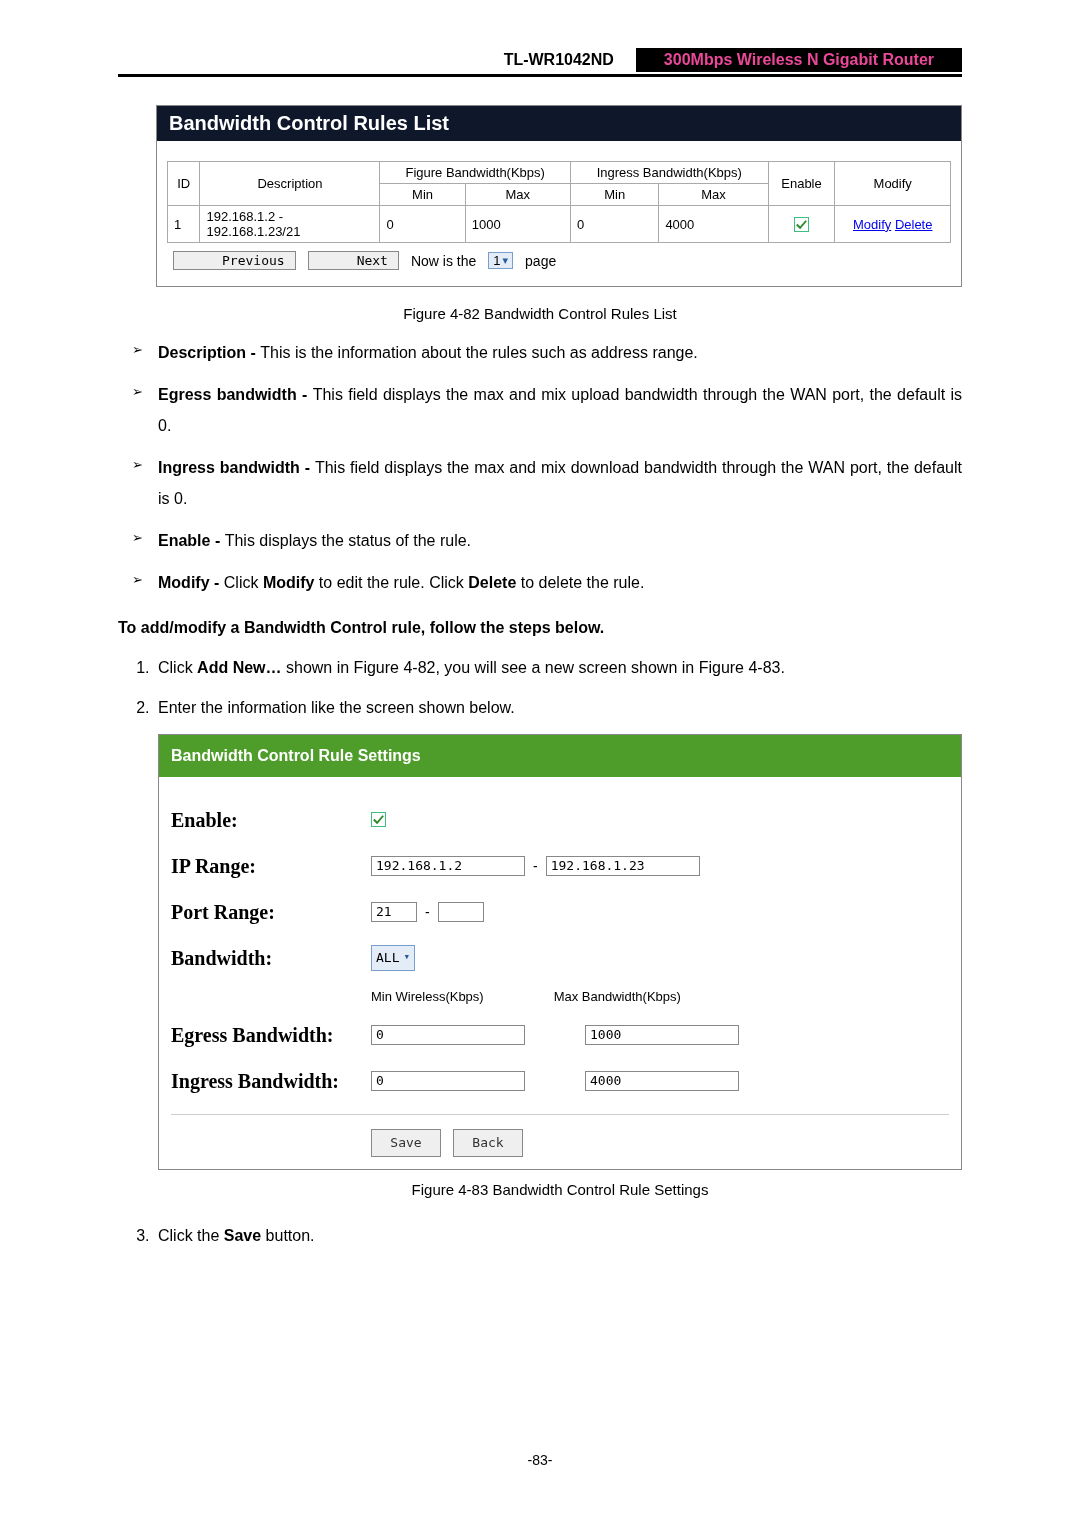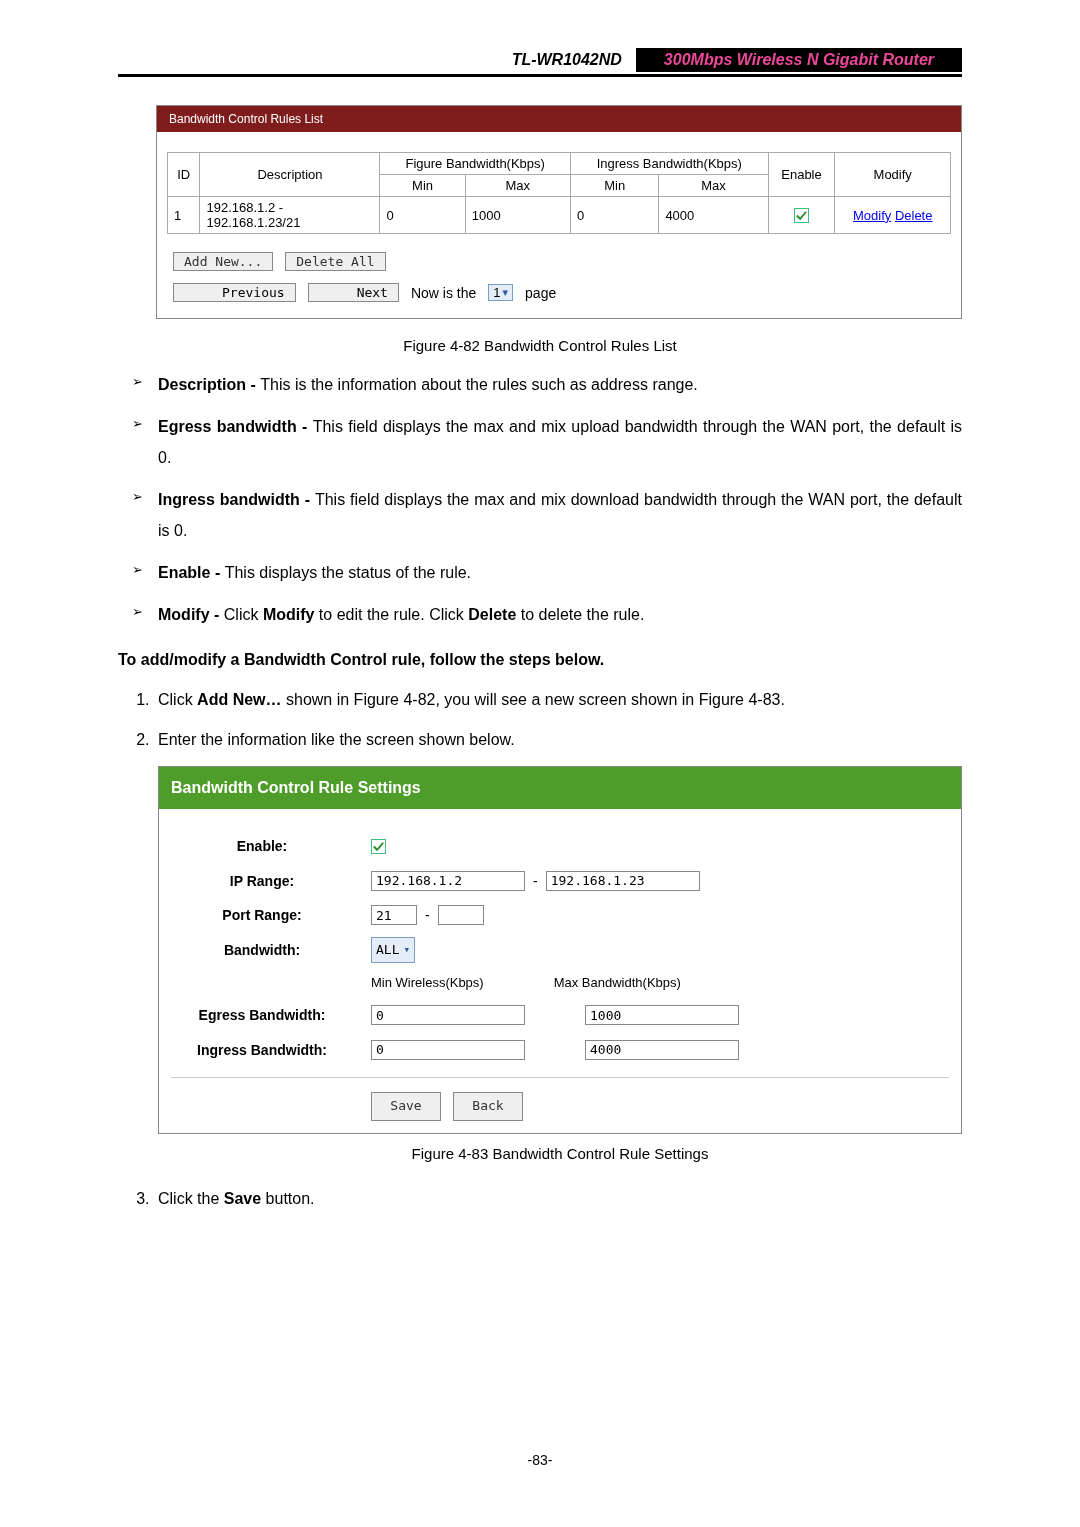--- a/index.html
+++ b/index.html
@@ -15,23 +15,22 @@
   .header-line {
     border-bottom: 3px solid #000;
     padding-bottom: 2px;
     margin-bottom: 28px;
     position: relative;
   }
   .header-inner {
     display: flex;
     justify-content: flex-end;
     align-items: stretch;
-    gap: 4px;
+    gap: 12px;
     font-size: 16px;
-    font-style: italic;
   }
   .header-model {
     font-weight: bold;
     padding: 3px 10px 3px 0;
   }
   .header-desc {
     background: #000;
     color: #ec4899;
     font-weight: bold;
     padding: 3px 28px;
@@ -43,25 +42,25 @@
     margin: 18px 0 16px 0;
   }
 
   .panel {
     border: 1px solid #888;
     background: #fff;
     margin-left: 38px;
     margin-bottom: 4px;
   }
   .panel .title-bar {
-    background: #7f1d1d;
+    background: #0f172a;
     color: #fff;
-    font-weight: normal;
+    font-weight: bold;
     padding: 6px 12px;
-    font-size: 12px;
+    font-size: 20px;
   }
   .panel .body {
     padding: 20px 10px 16px 10px;
     font-size: 14px;
   }
 
   table.rules {
     border-collapse: collapse;
     width: 100%;
     font-size: 13px;
@@ -151,24 +150,25 @@
     padding: 24px 12px 12px 12px;
     font-size: 14px;
   }
   .form-row {
     display: flex;
     align-items: center;
     margin-bottom: 8px;
   }
   .form-label {
     width: 200px;
-    text-align: center;
-    font-weight: bold;
-    font-size: 14px;
+    text-align: left;
+    font-weight: bold;
+    font-size: 20px;
     padding-right: 18px;
+    font-family: Liberation Serif, serif;
   }
   .text-input {
     border: 1px solid #888;
     font-family: monospace;
     font-size: 13px;
     padding: 1px 4px;
     height: 20px;
     background: #fff;
   }
   .w120 { width: 154px; }
@@ -249,24 +249,20 @@
                 </svg>
         </td>
         <td>
           <span class="modify-link">Modify</span>
           <span class="modify-link">Delete</span>
         </td>
       </tr>
     </tbody>
         </table>
 
-    <div class="row-btns">
-      <span class="btn">Add New...</span>
-      <span class="btn">Delete All</span>
-    </div>
 
     <div class="row-pager">
       <span class="btn disabled">Previous</span>
       <span class="btn disabled">Next</span>
       <span>Now is the</span>
       <span class="page-select">
         <span>1</span>
         <span class="chev-down">▾</span>
       </span>
       <span>page</span>

